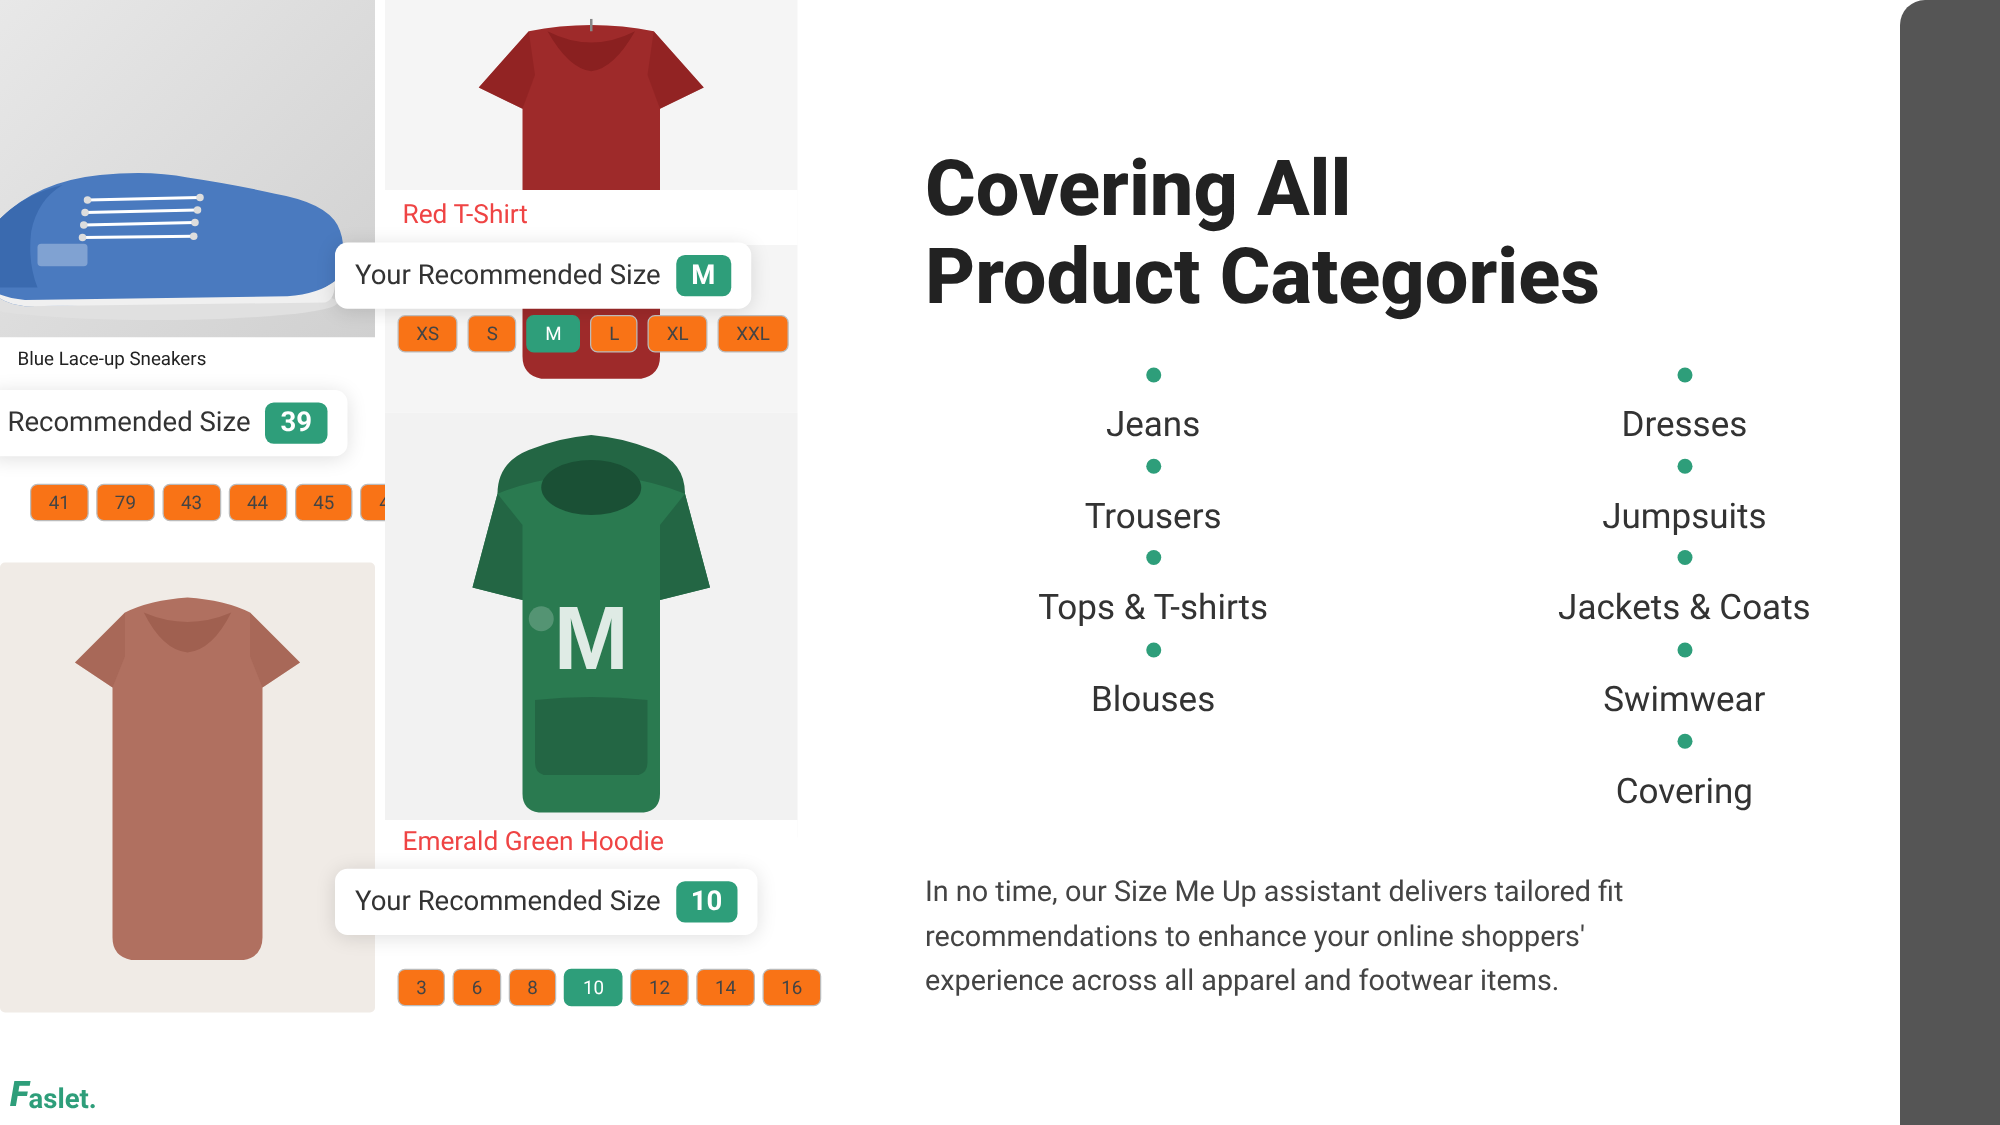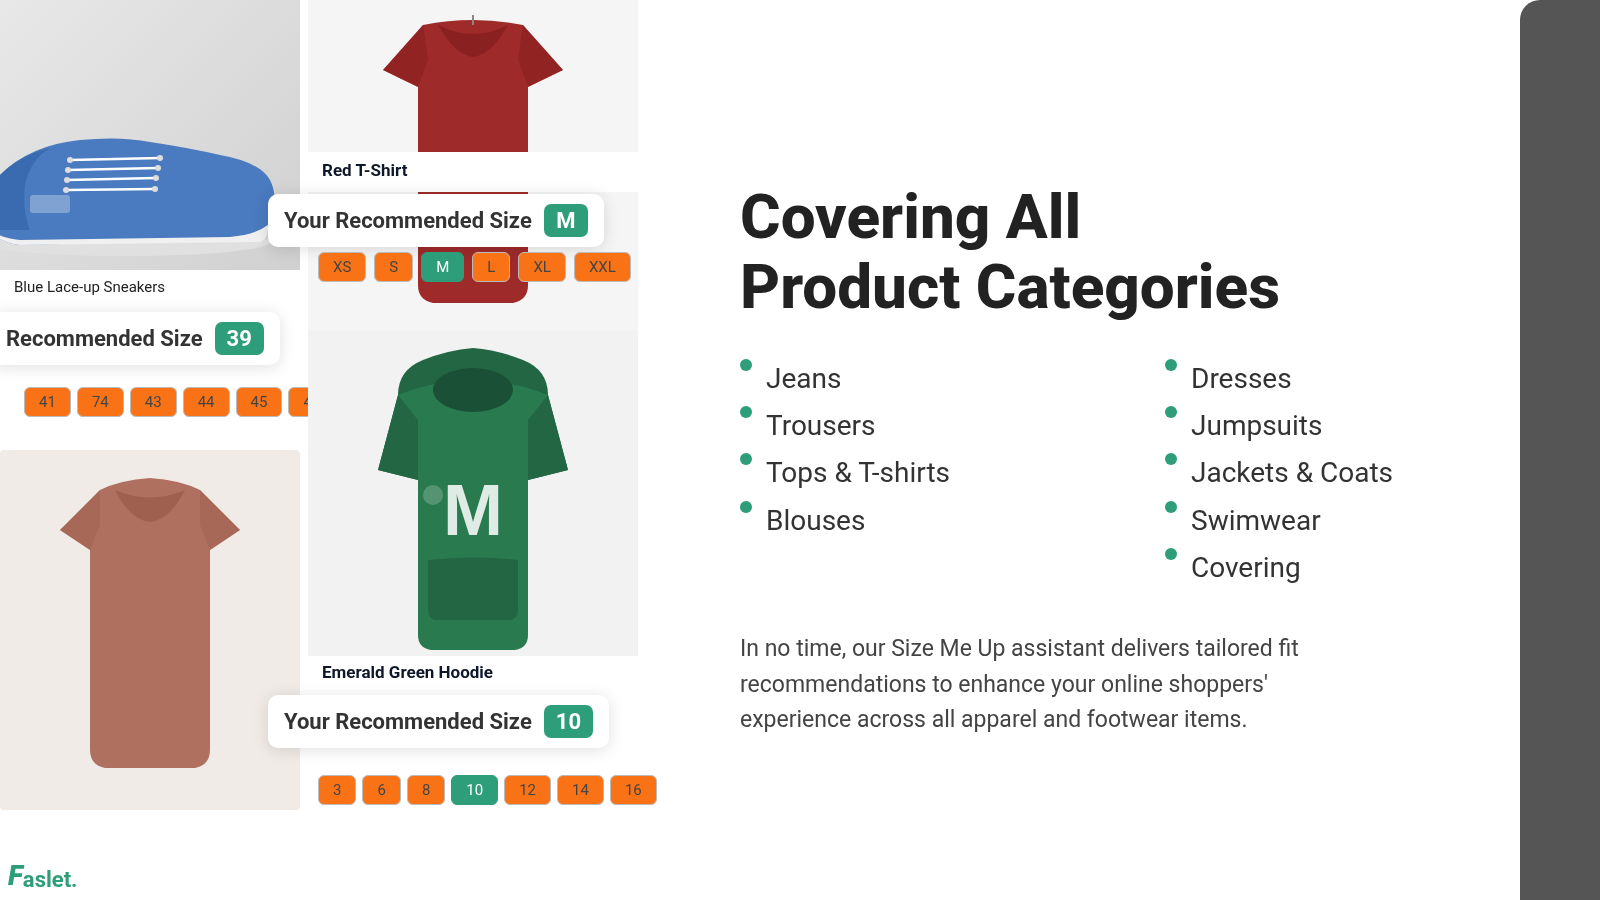--- a/index.html
+++ b/index.html
@@ -37,41 +37,41 @@
     .product-card-top {
       position: absolute;
       top: 0;
       left: 308px;
       width: 330px;
       height: 330px;
       background: #f5f5f5;
       overflow: hidden;
     }
     .product-name {
-      font-size: 17px;
-      font-weight: 700;
-      color: #0f172a;
+      font-size: 21px;
+      font-weight: 400;
+      color: #ef4444;
       margin-bottom: 8px;
     }
 
     
     .rec-size-badge {
       position: absolute;
       background: #fff;
       border-radius: 10px;
       padding: 10px 16px;
       display: flex;
       align-items: center;
       gap: 12px;
       box-shadow: 0 2px 16px rgba(0,0,0,0.13);
     }
     .rec-size-text {
       font-size: 22px;
       color: #333;
-      font-weight: 700;
+      font-weight: 400;
     }
     .rec-size-value {
       background: #2e9e7a;
       color: #fff;
       font-size: 22px;
       font-weight: 700;
       border-radius: 7px;
       padding: 4px 12px;
       min-width: 44px;
       text-align: center;
@@ -199,25 +199,26 @@
       gap: 0 60px;
       margin-bottom: 44px;
     }
     .category-col {
       display: flex;
       flex-direction: column;
       gap: 8px;
     }
     .category-item {
       display: flex;
-      align-items: flex-start;
+      align-items: center;
       gap: 14px;
       font-size: 28px;
       color: #333;
       line-height: 1.4;
+      flex-direction: column;
     }
     .bullet {
       width: 12px;
       height: 12px;
       background: #2e9e7a;
       border-radius: 50%;
       flex-shrink: 0;
     }
 
     .description-text {
@@ -286,21 +287,21 @@
     <div class="sneaker-product-name">Blue Lace-up Sneakers</div>
   </div>
 
   <div class="rec-size-badge rec-badge-sneaker" style="top:312px; left:-10px;">
     <span class="rec-size-text"><span>Recommended Size</span></span>
     <span class="rec-size-value">39</span>
   </div>
 
   <div class="sneaker-chips-row">
     <div class="size-chip">41</div>
-    <div class="size-chip">74</div>
+    <div class="size-chip">79</div>
     <div class="size-chip">43</div>
     <div class="size-chip">44</div>
     <div class="size-chip">45</div>
     <div class="size-chip">46</div>
   </div>
 
   <div class="brown-tshirt-area">
     <svg viewBox="0 0 260 310" width="260" height="310" style="margin:20px auto;display:block;">
 
       <path d="M80,20 Q100,10 130,8 Q160,10 180,20 L220,60 L190,80 L190,280 Q190,295 175,298 L85,298 Q70,295 70,280 L70,80 L40,60 Z" fill="#b07060"></path>

